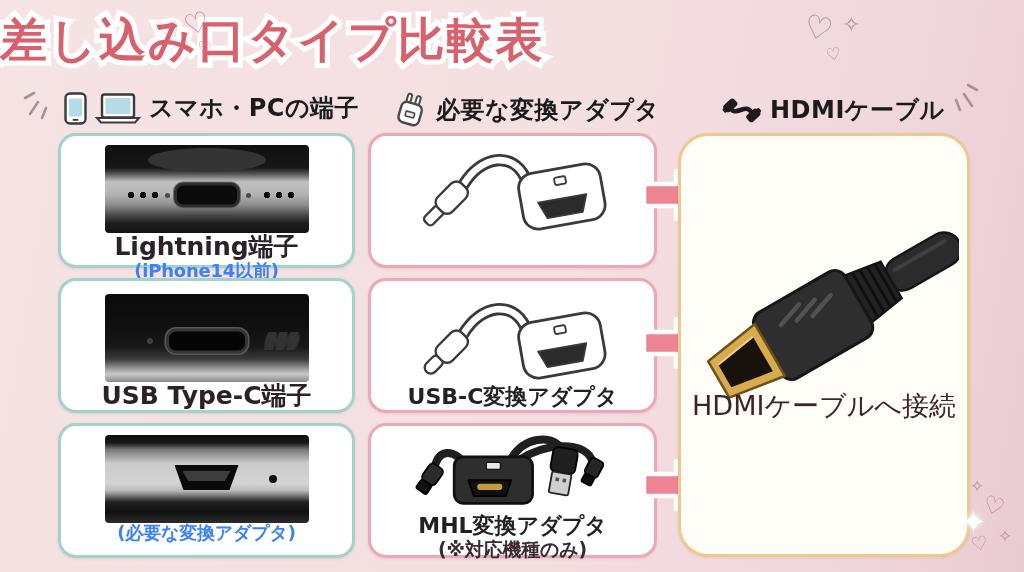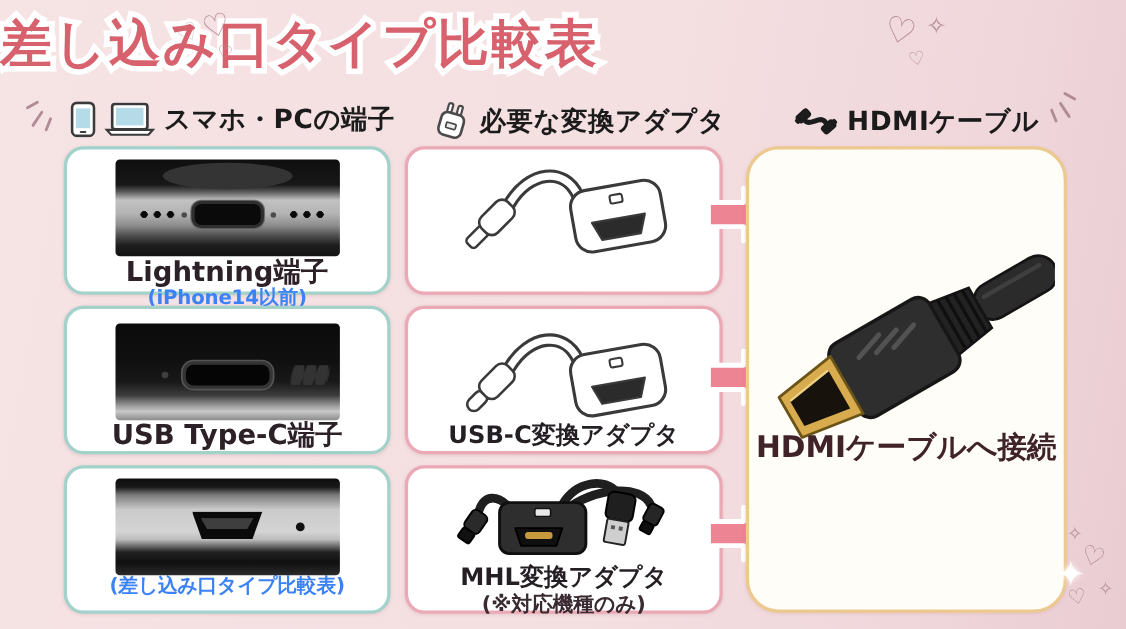--- a/index.html
+++ b/index.html
@@ -61,21 +61,21 @@
   .illus{margin-top:6px;flex:none;display:block;}
   
   .arrow{position:absolute;left:641px;width:68px;height:58px;}
   
   .hdmi-panel{
     position:absolute;left:678px;top:133px;width:292px;height:424px;
     background:#fffdf8;border:3.5px solid #ecc98e;border-radius:30px;box-sizing:border-box;
     box-shadow:0 1px 3px rgba(170,110,120,.15);
   }
   .hdmi-illus{position:absolute;left:8px;top:58px;}
-  .hdmi-label{position:absolute;left:0;top:252px;width:100%;text-align:center;font-size:27px;font-weight:700;color:#3f2328;white-space:nowrap;}
+  .hdmi-label{position:absolute;left:0;top:252px;width:100%;text-align:center;font-size:27px;font-weight:400;color:#3f2328;white-space:nowrap;}
   
   .doodle{position:absolute;color:#b68f9a;font-weight:700;line-height:1;user-select:none;}
   .doodle.white{color:#ffffff;text-shadow:0 0 6px #fff;}
   .slines{position:absolute;}
 </style>
 </head>
 <body>
 
 <div class="canvas">
 
@@ -154,21 +154,21 @@
     </div>
     <div class="card-label">USB Type-C端子</div>
   </div>
 
   <div class="card device row2">
     <div class="photo micro">
       <div class="port-micro"></div>
       <div class="port-micro-in"></div>
         <div class="mic"></div>
     </div>
-    <div class="card-note">(差し込み口タイプ比較表)</div>
+    <div class="card-note">(必要な変換アダプタ)</div>
   </div>
 
   <div class="card adapter row0">
     <svg class="illus" width="232" height="94" viewBox="0 0 240 100">
       <path d="M67,46 C86,14 120,10 133,38" stroke="#3a3a3a" stroke-width="13" fill="none" stroke-linecap="round"></path>
       <path d="M67,46 C86,14 120,10 133,38" stroke="#ffffff" stroke-width="7" fill="none" stroke-linecap="round"></path>
       <g transform="translate(52,62) rotate(45)">
         <rect x="-6" y="12" width="12" height="22" rx="4" fill="#fff" stroke="#3a3a3a" stroke-width="2.5"></rect>
         <rect x="-11" y="-22" width="22" height="36" rx="8" fill="#fff" stroke="#3a3a3a" stroke-width="2.5"></rect>
       </g>

